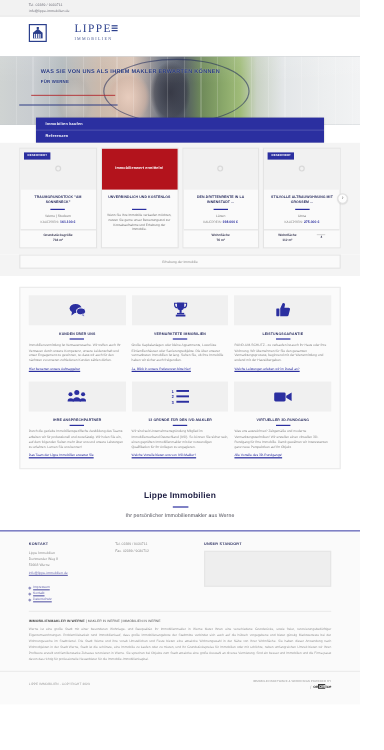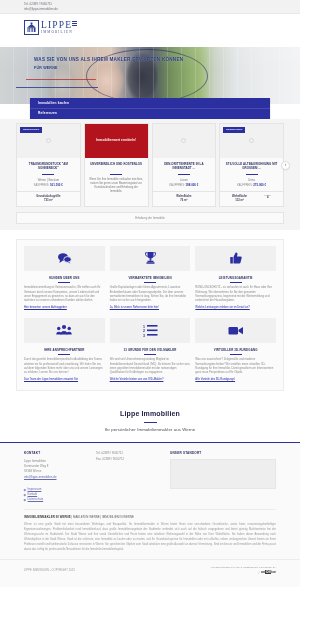--- a/index.html
+++ b/index.html
@@ -435,21 +435,21 @@
         <svg width="11" height="11" viewBox="0 0 22 22">
           <rect x="9.2" y="1" width="3.6" height="3.5" fill="#2b3f8c"></rect>
           <polygon points="11,4 2.5,11 19.5,11" fill="#2b3f8c"></polygon>
           <rect x="3" y="11" width="16" height="9" fill="#2b3f8c"></rect>
           <rect x="5" y="12.5" width="1.6" height="7.5" fill="#ffffff"></rect>
           <rect x="8" y="12.5" width="1.6" height="7.5" fill="#ffffff"></rect>
           <rect x="11" y="12.5" width="1.6" height="7.5" fill="#ffffff"></rect>
           <rect x="14" y="12.5" width="1.6" height="7.5" fill="#ffffff"></rect>
         </svg>
       </div>
-      <div class="logo-text" style="position:relative;">
+      <div class="logo-text" style="position:relative;margin-left:21px;">
         <div class="logo-name">LIPPE</div>
         <div class="logo-sub">IMMOBILIEN</div>
         <span class="logo-bars">
             <i></i>
             <i></i>
             <i></i>
           </span>
       </div>
     </div>
   </div>

